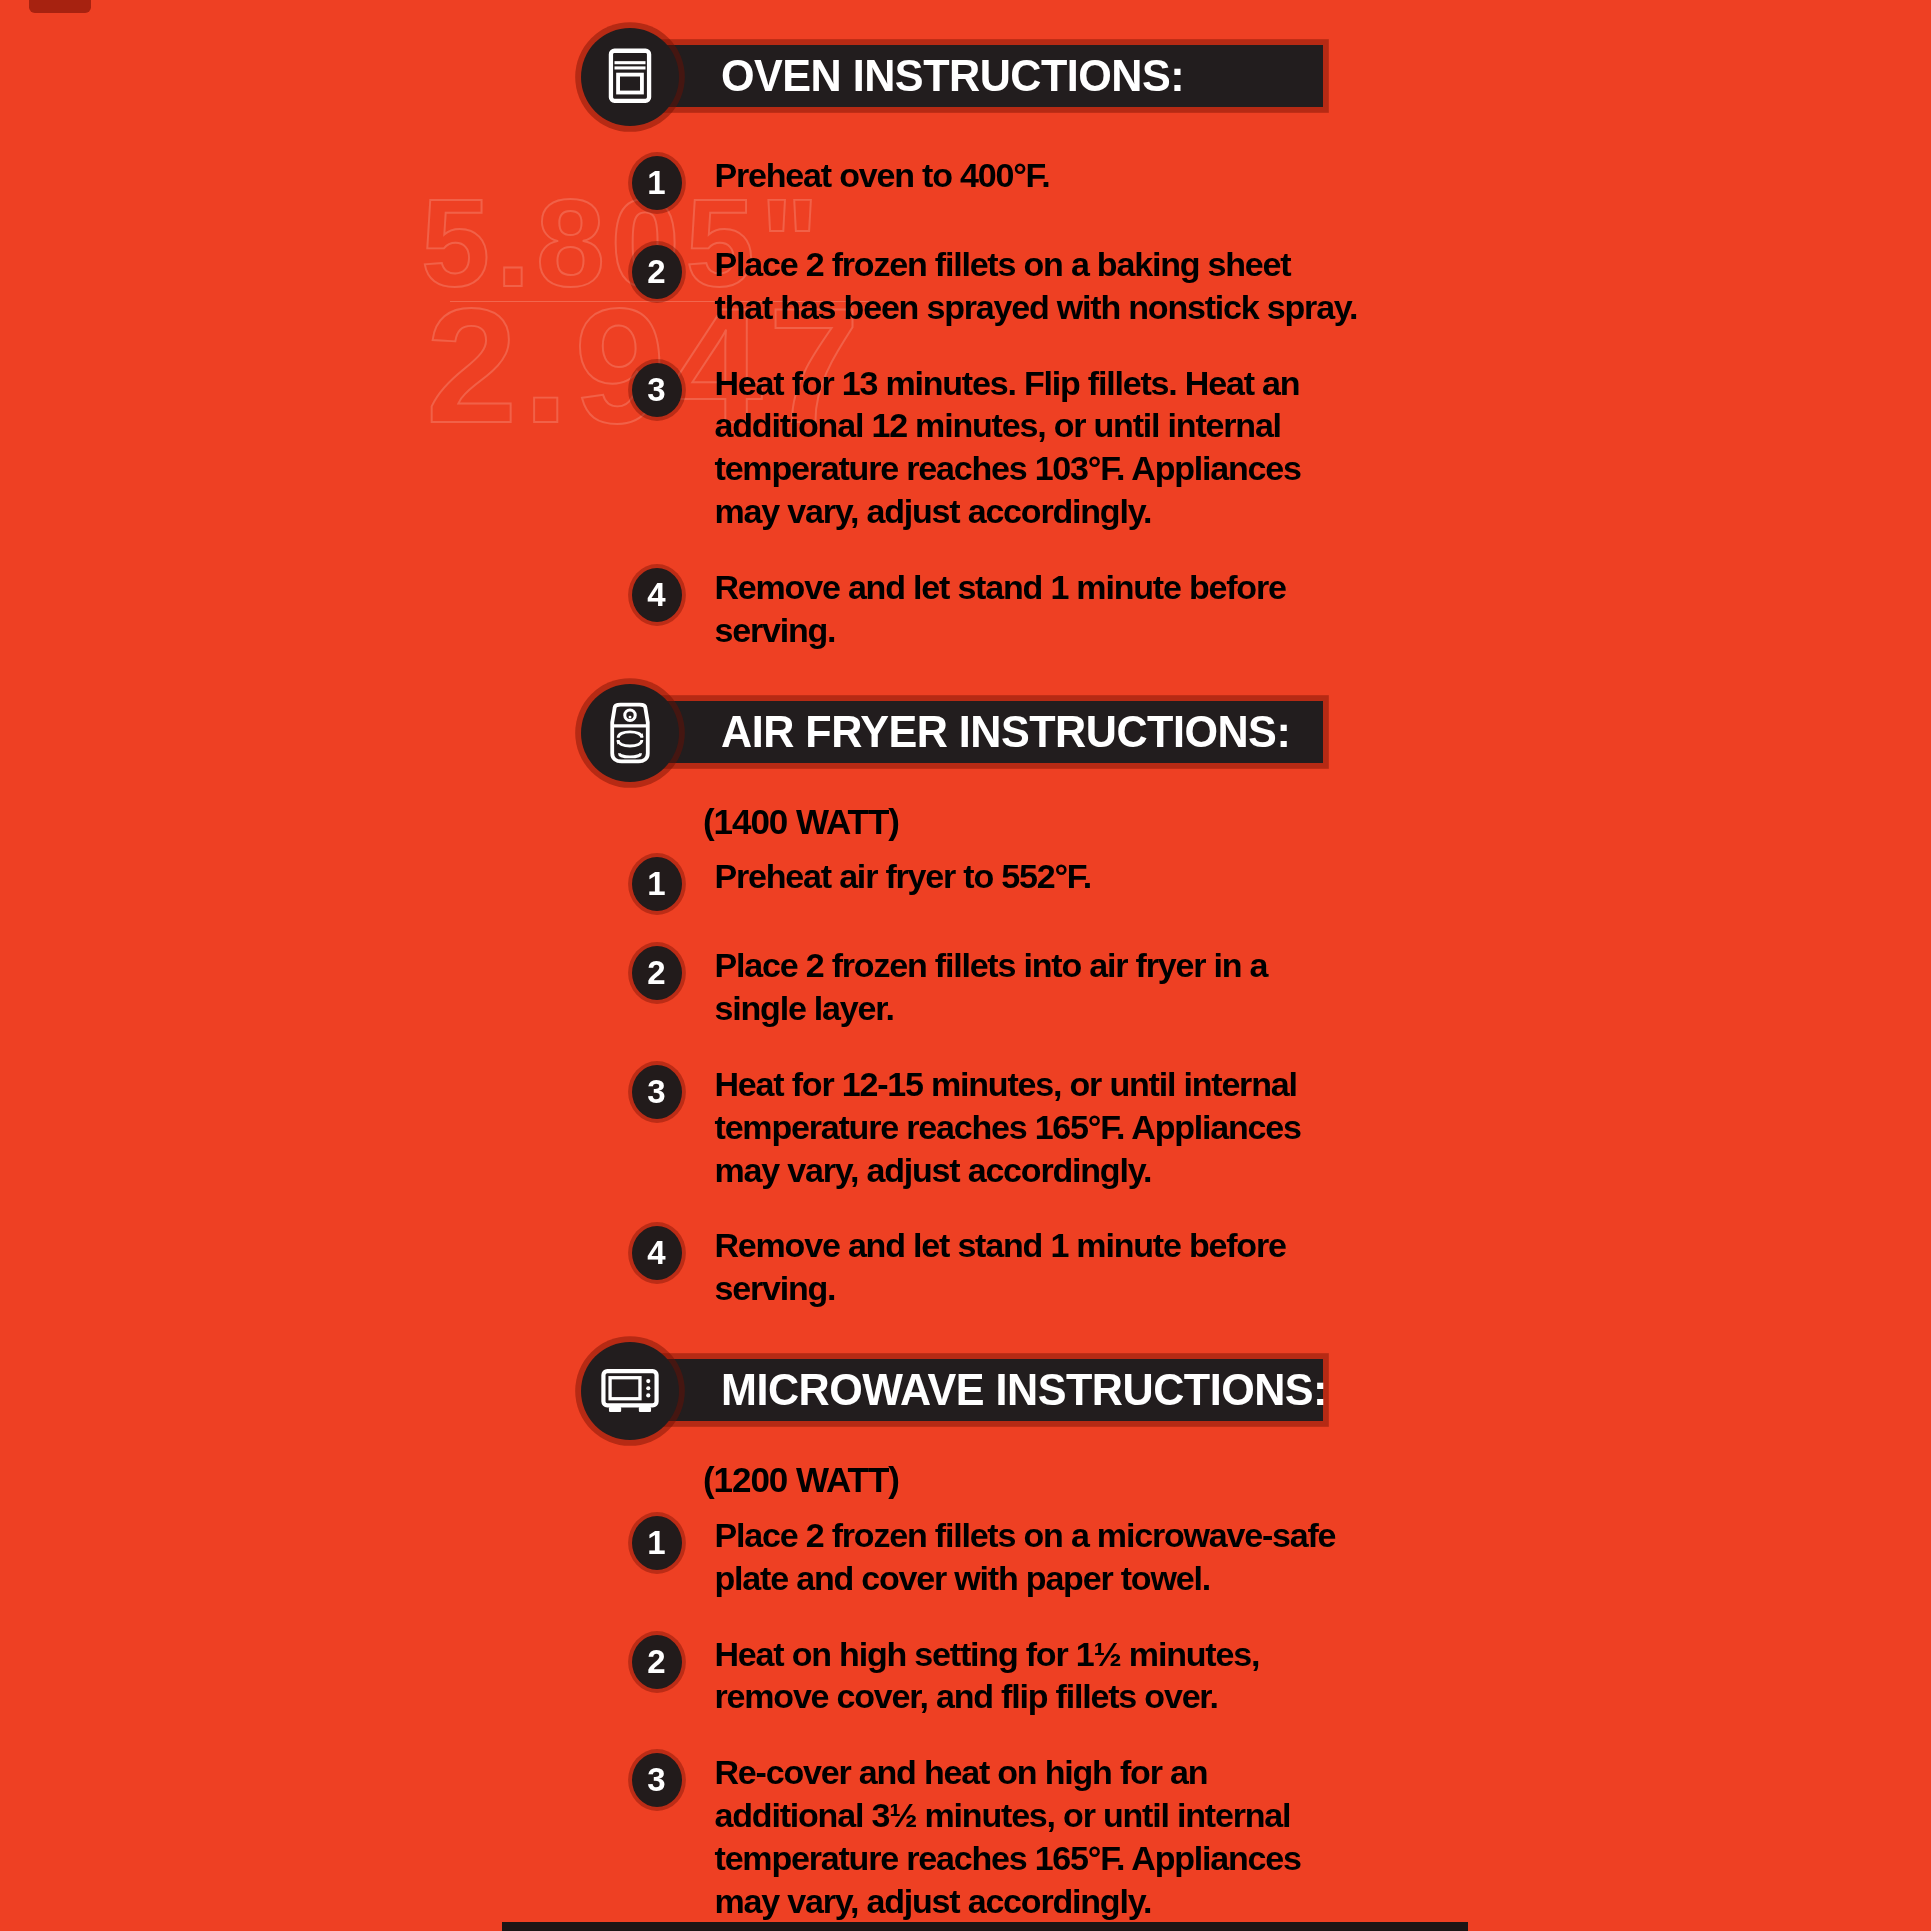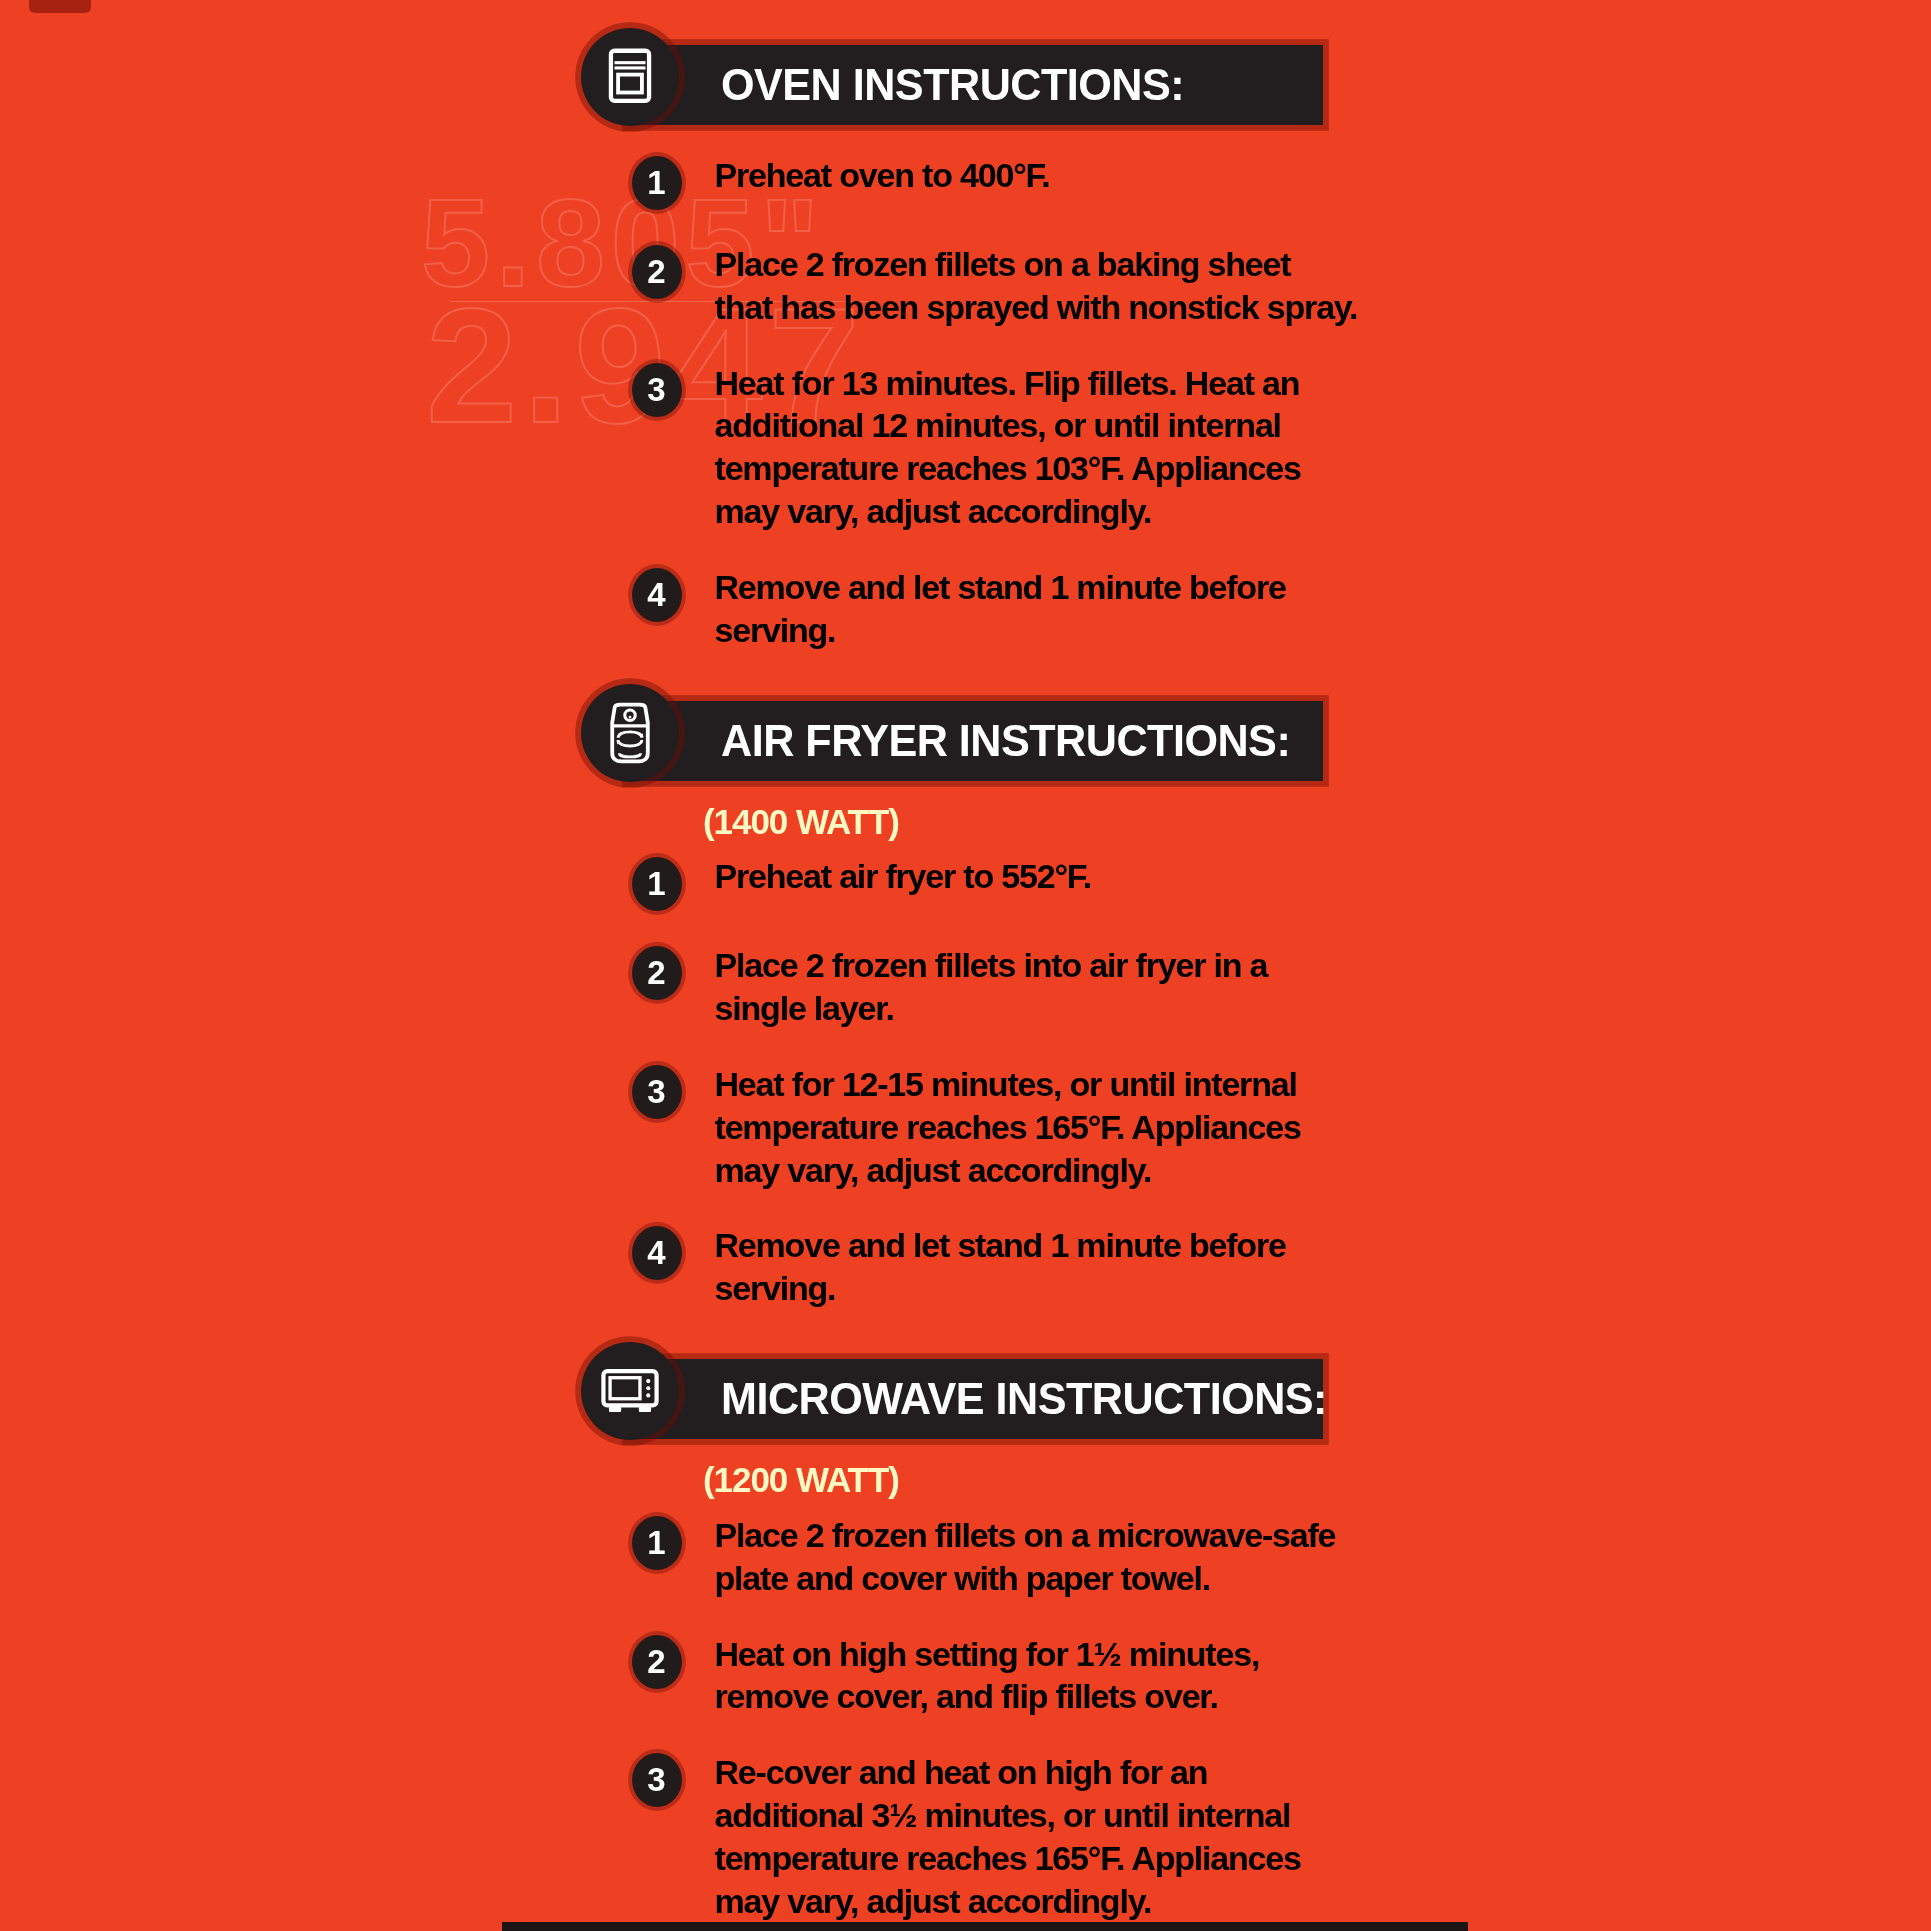--- a/index.html
+++ b/index.html
@@ -35,42 +35,42 @@
   .bottom-strip{
     position:absolute;left:502px;bottom:0;width:966px;height:8.7px;
     background:#1c1515;
   }
 
   .content{position:absolute;left:618px;top:29px;width:908px;}
 
   
   .header-row{position:relative;height:100px;margin-bottom:25px;}
   .hbar{
-    position:absolute;left:9.7px;top:16.4px;height:80px;width:695px;
+    position:absolute;left:9.7px;top:16.4px;height:62px;width:695px;
     background:#221D1E;
     box-shadow:0 0 0 5.8px rgba(112,16,3,0.45);
     display:flex;align-items:center;
     padding-left:93px;box-sizing:border-box;
   }
   .hbar .htitle{
     color:#FFFFFF;font-weight:700;font-size:44px;
     letter-spacing:-0.5px;white-space:nowrap;
     transform:scaleX(0.98);transform-origin:left center;
   }
   .hcircle{
     position:absolute;left:-37px;top:-1px;width:98px;height:98px;
     background:#221D1E;border-radius:50%;
     box-shadow:0 0 0 5.8px rgba(112,16,3,0.45);
     display:flex;align-items:center;justify-content:center;
   }
   .hcircle svg{display:block;}
 
   
   .watt{
-    color:#fef9c3;font-weight:700;font-size:35px;
+    color:#000000;font-weight:700;font-size:35px;
     margin:0 0 13.5px 85px;letter-spacing:-0.03em;
   }
   .step{display:flex;align-items:flex-start;margin:0 0 33px 13.5px;}
   .num{
     flex:none;width:50px;height:54px;border-radius:50%;
     background:#221B1B;
     box-shadow:0 0 0 3.9px rgba(112,16,3,0.4);
     color:#fff;font-weight:700;font-size:33px;
     display:flex;align-items:center;justify-content:center;
     margin-top:1.9px;

